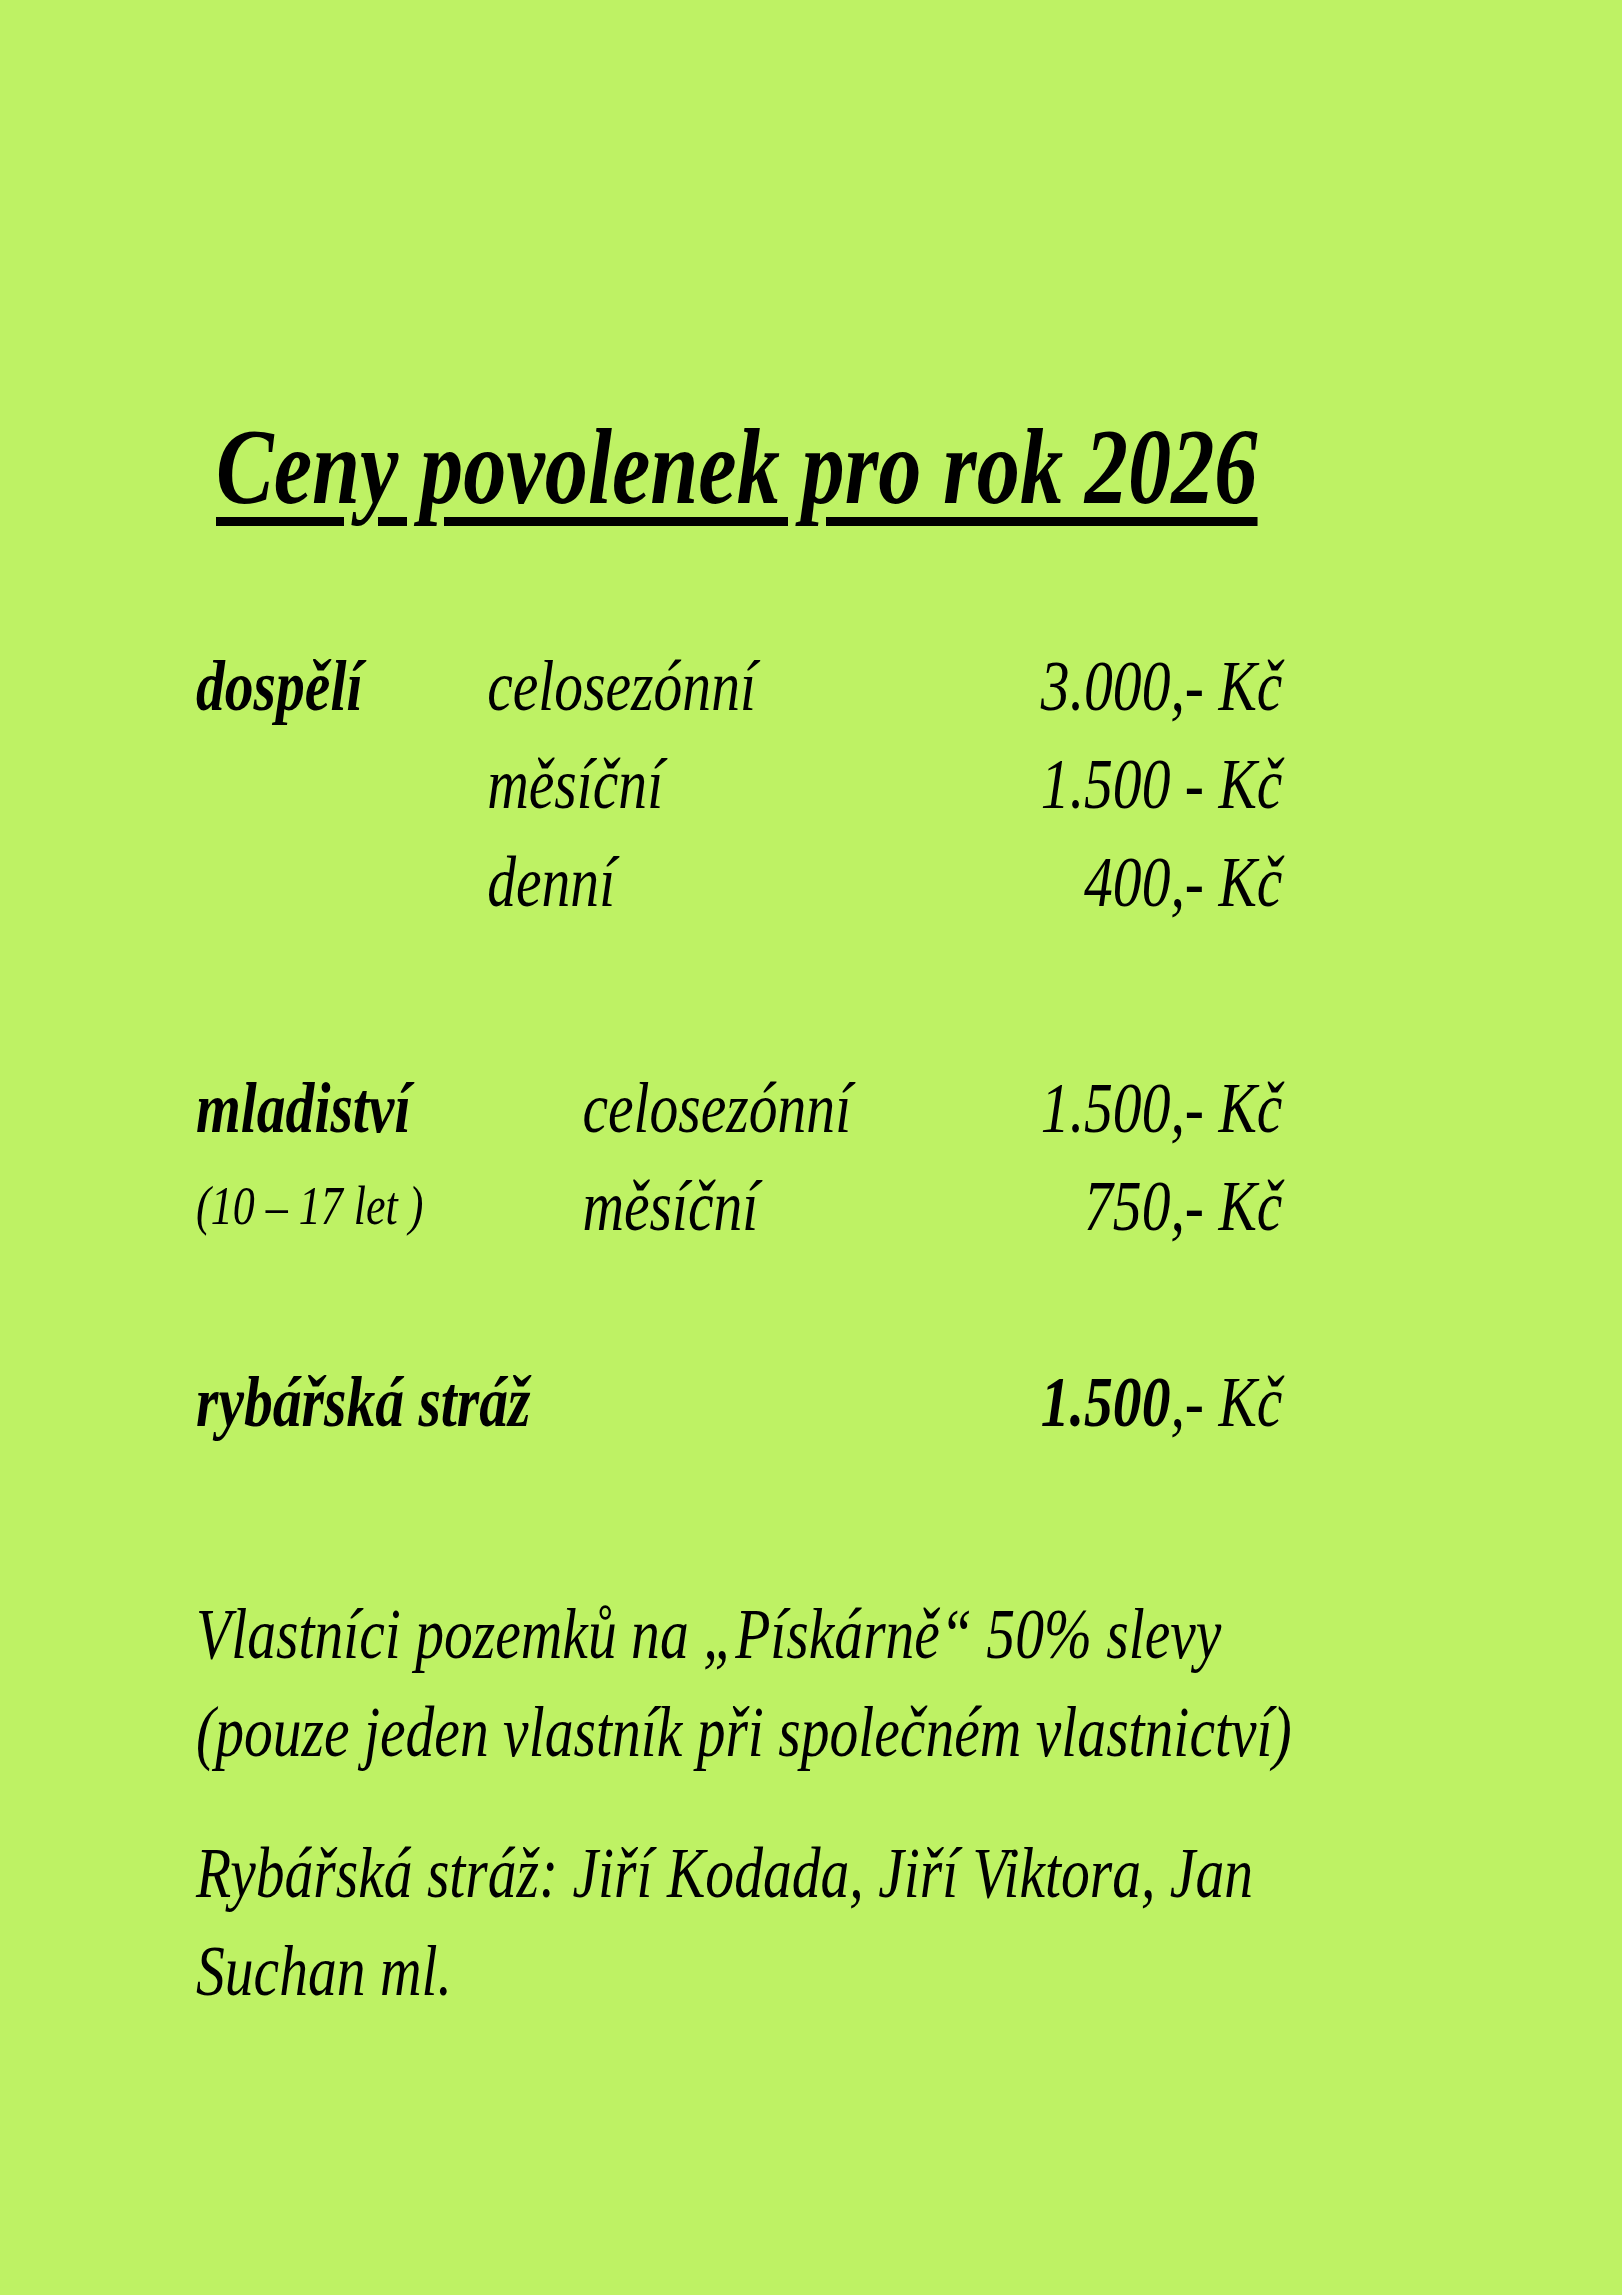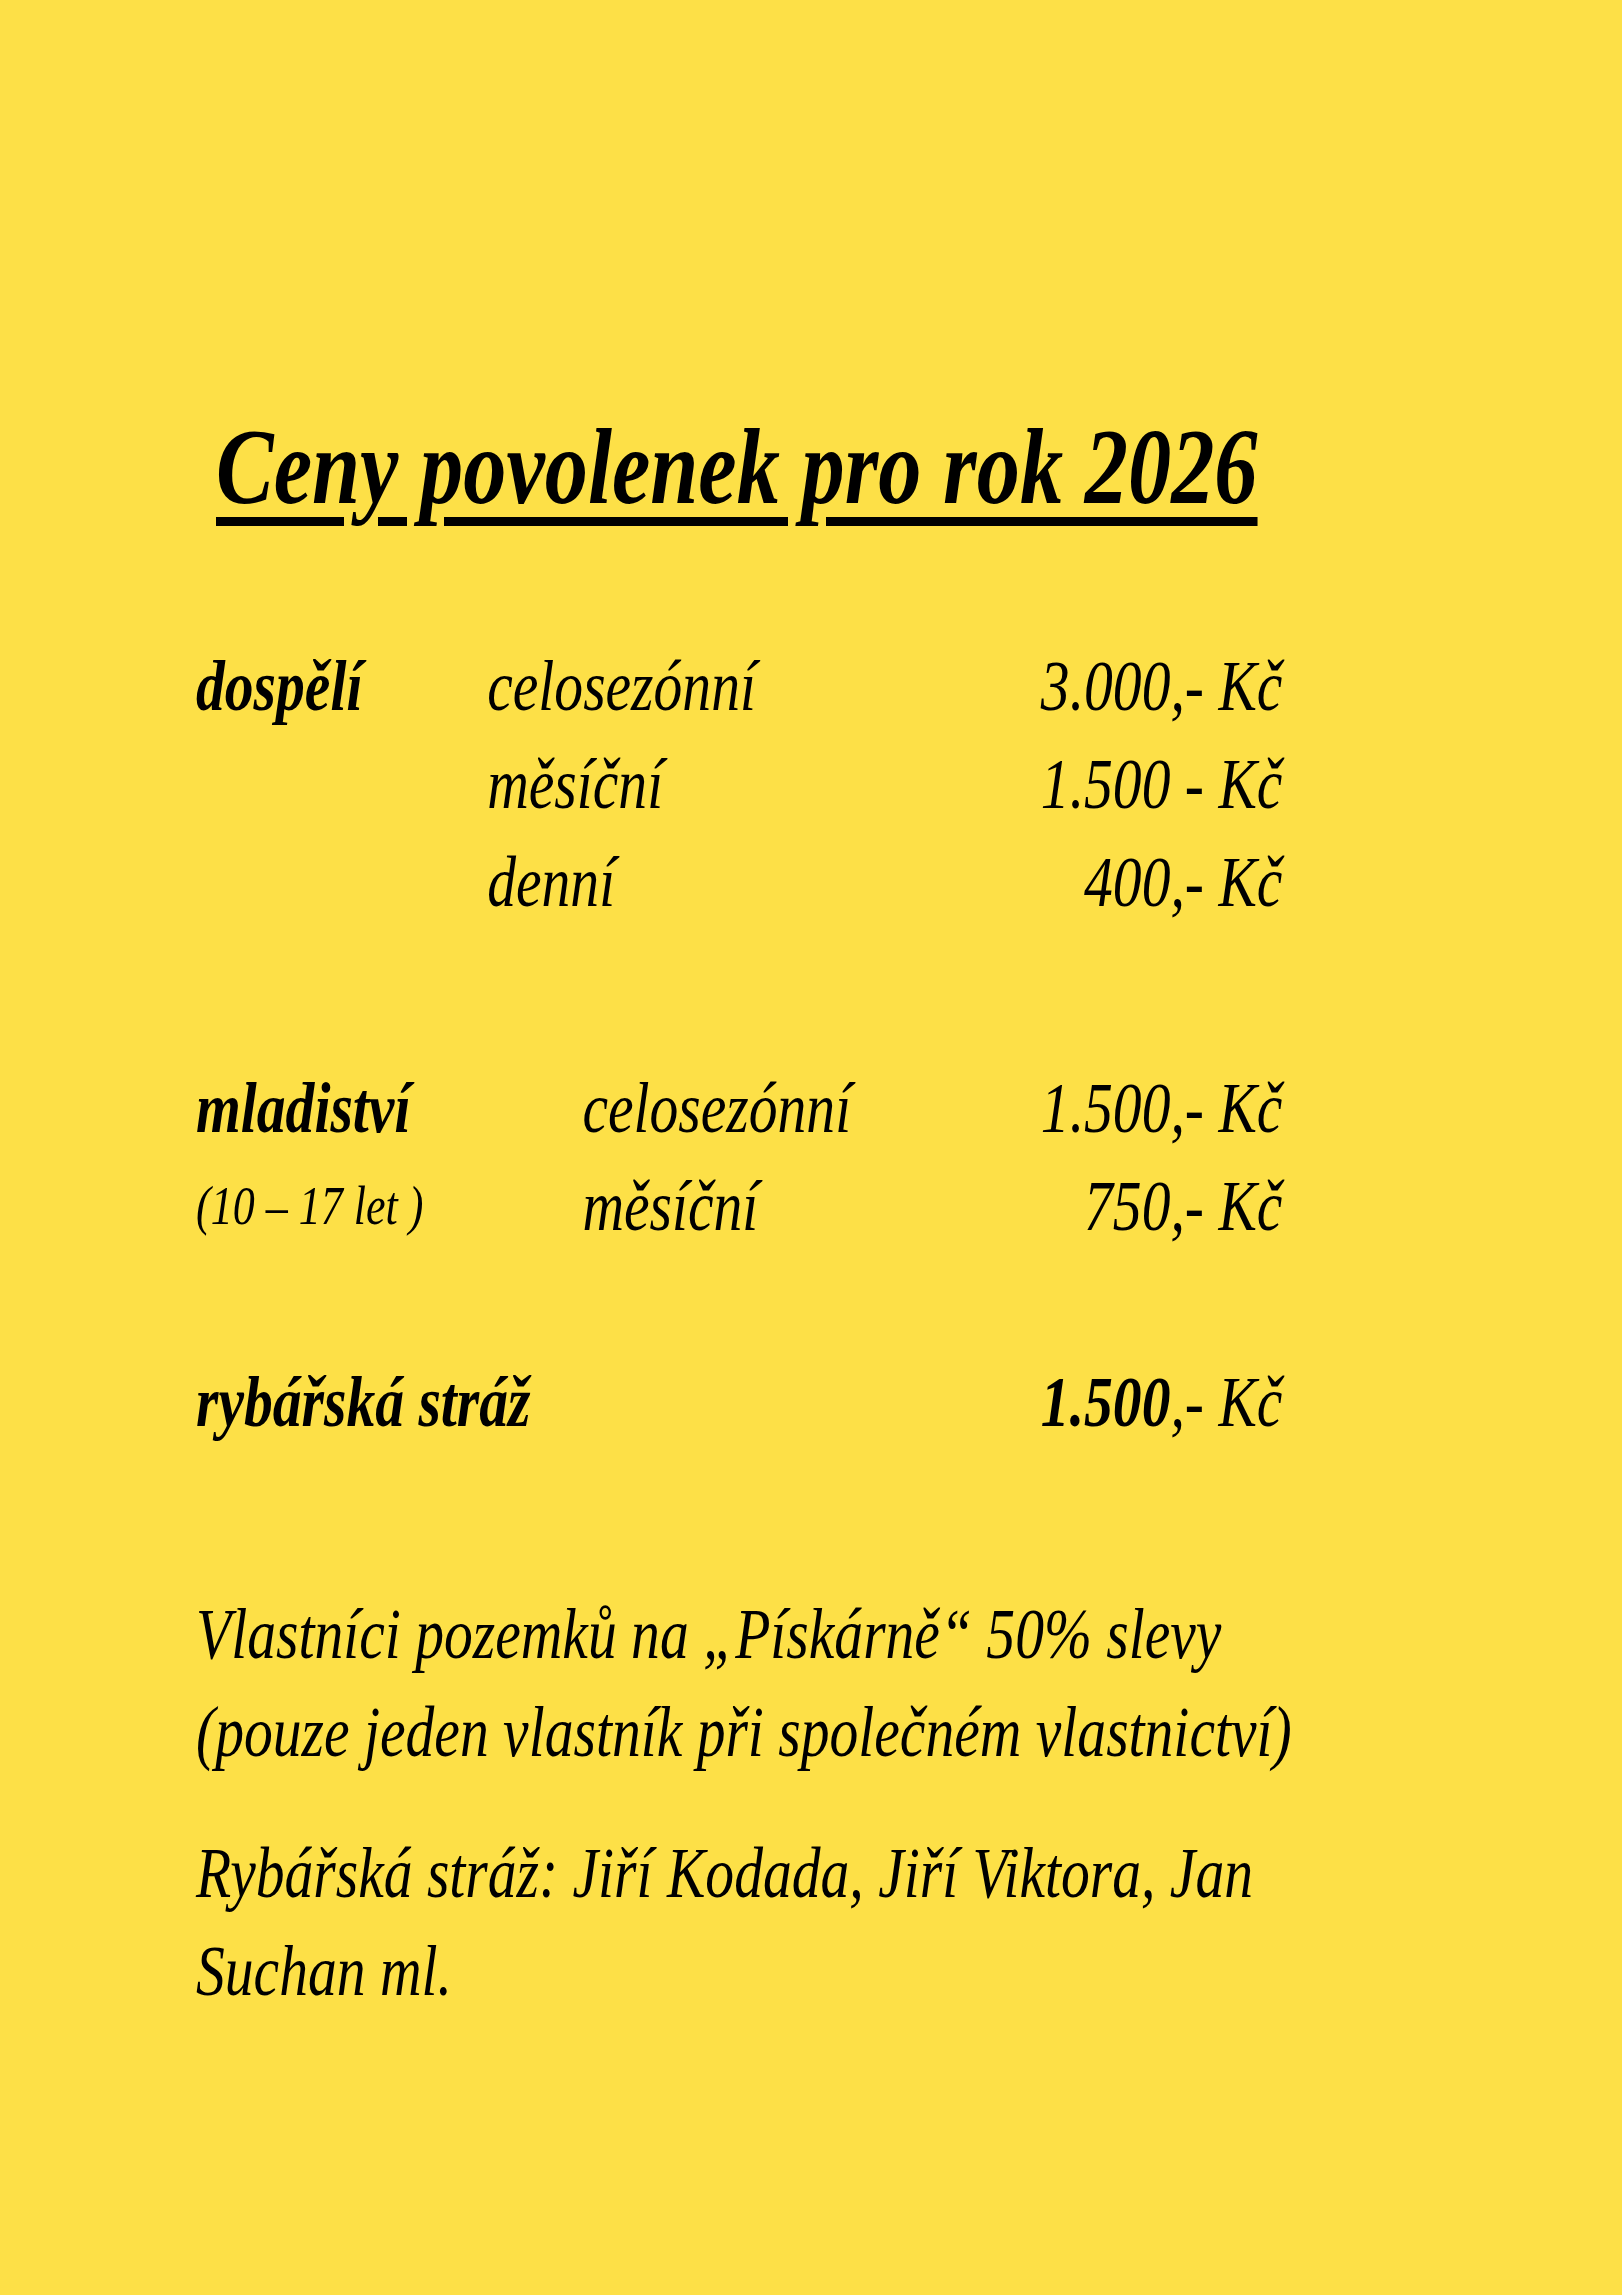--- a/index.html
+++ b/index.html
@@ -12,21 +12,21 @@
     height: 2295px;
     font-family: "Liberation Serif", serif;
     font-style: italic;
     color: #000000;
     overflow: hidden;
   }
   .page {
     position: relative;
     width: 1623px;
     height: 2295px;
-    background: #fde047;
+    background: #bef264;
   }
   .content {
     padding-left: 196px;
   }
   
   .condense {
     transform: scaleX(0.8);
     transform-origin: 0 0;
   }
   .title {

